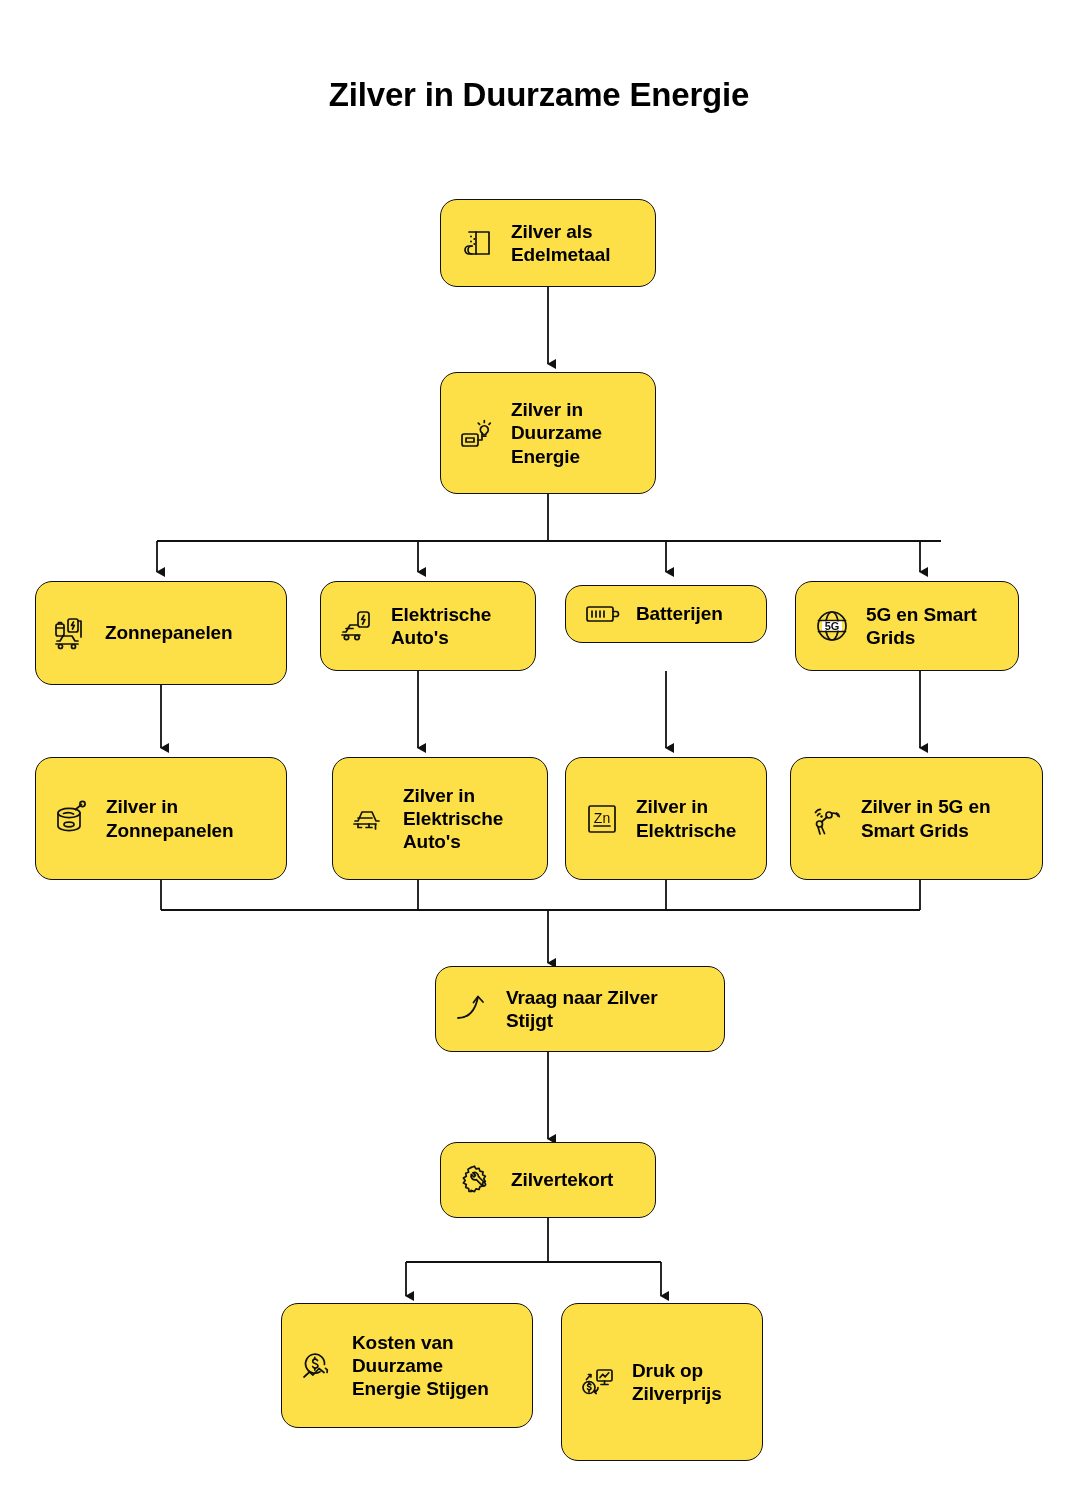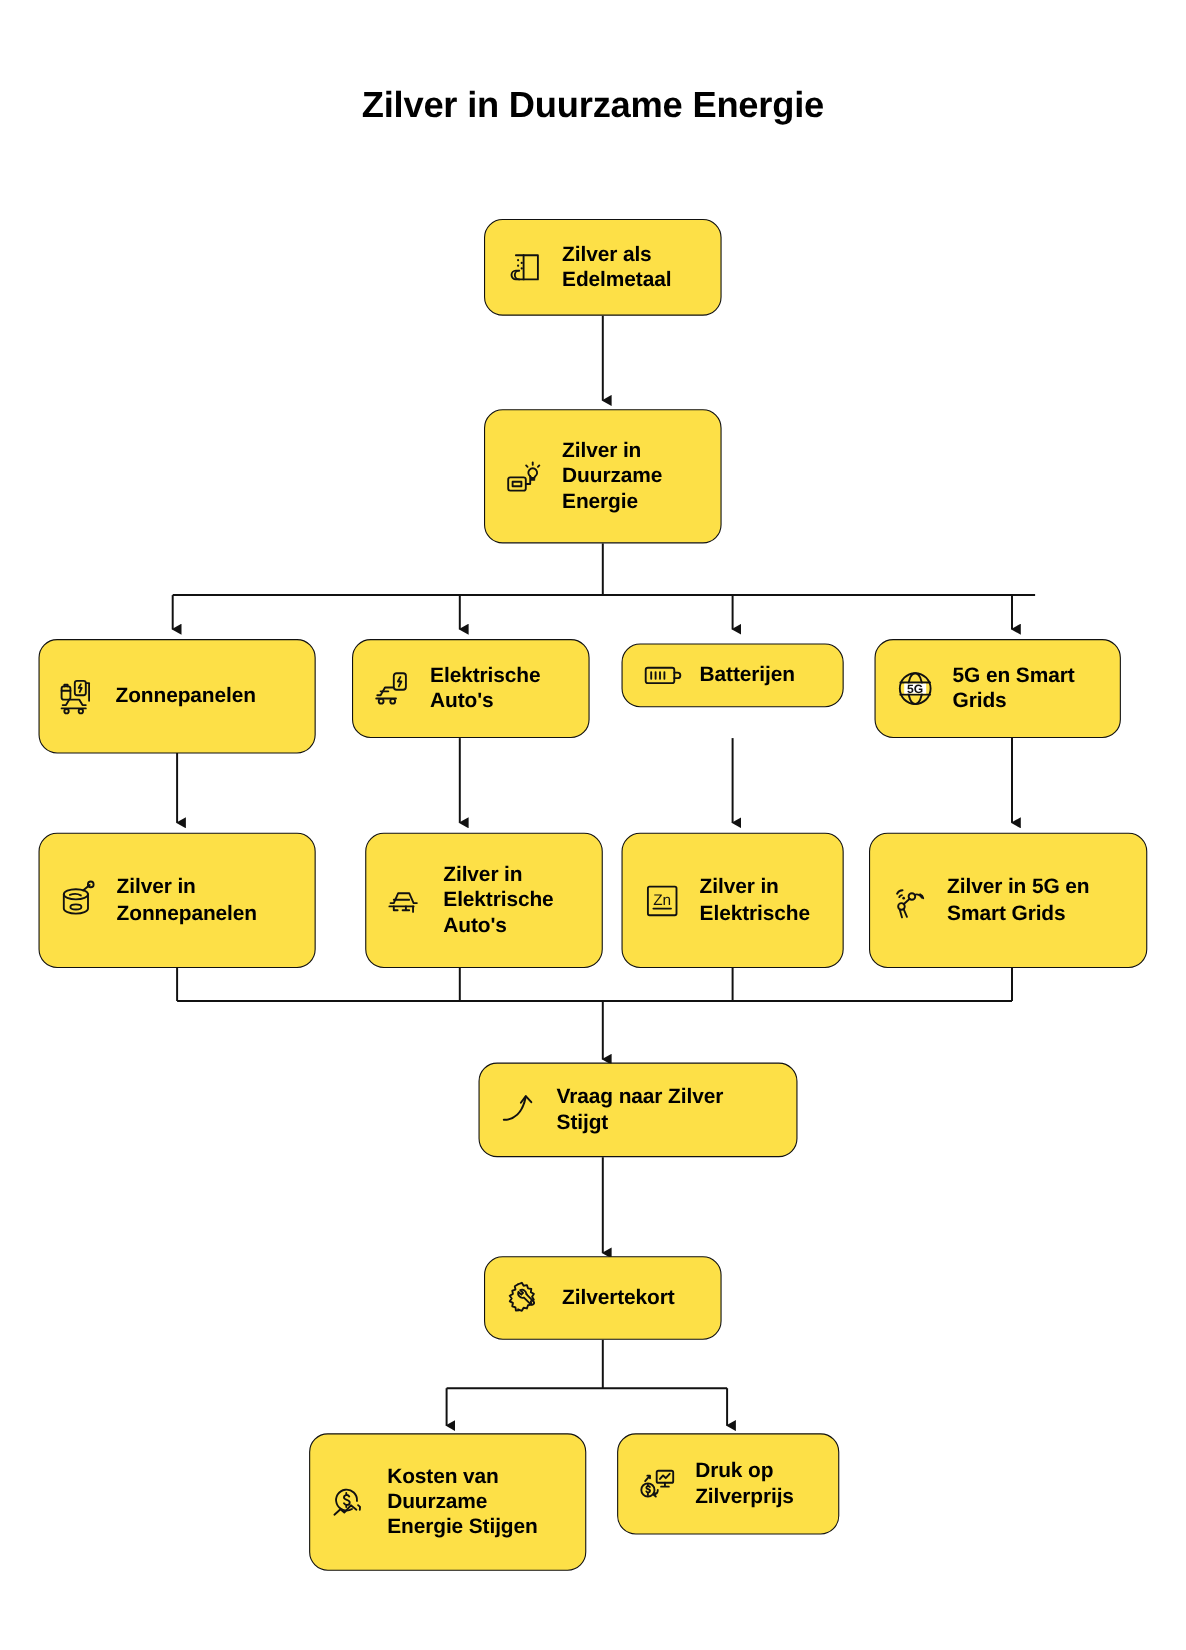--- a/index.html
+++ b/index.html
@@ -286,21 +286,21 @@
         <path d="M25.5 18.5a9.5 9.5 0 1 0-4.5 7.3"></path>
         <path d="M18.5 14.5c-.6-1-1.7-1.5-2.8-1.3-1.2.2-2 1.1-2 2.2 0 2.6 5.2 1.7 5.2 4.4 0 1.2-1 2.2-2.3 2.3-1.2.1-2.3-.5-2.9-1.5"></path>
         <path d="M15.8 11.3v1.8M15.8 22.2v1.9"></path>
         <path d="M5 31l5.5-5 3.5 3 6-6.5 5 4"></path>
         <path d="M26.5 22.3l1.8 1.6-.2 2.6"></path>
       </svg>
     </span>
     <span class="lbl">Kosten van Duurzame Energie Stijgen</span>
   </div>
 
-  <div class="node" style="left:561px; top:1303px; width:202px; height:92px;">
+  <div class="node" style="left:561px; top:1303px; width:202px; height:158px;">
     <span class="ico">
       <svg viewBox="0 0 40 40" fill="none" stroke="#111" stroke-width="1.7" stroke-linecap="round" stroke-linejoin="round">
         <rect x="18" y="8" width="15" height="11" rx="1.5"></rect>
         <path d="M21 15.5l2.8-3.2 2.4 2.5 3.6-4"></path>
         <path d="M25.5 19v3.5M22 22.5h7"></path>
         <circle cx="10" cy="25.5" r="6"></circle>
         <path d="M11.8 22.8c-.4-.6-1.1-.9-1.8-.8-.8.1-1.4.7-1.4 1.4 0 1.7 3.4 1.1 3.4 2.9 0 .8-.7 1.4-1.5 1.5-.8.1-1.5-.3-1.9-1"></path>
         <path d="M10 20.7v1.2M10 28.9v1.2"></path>
         <path d="M7.5 17.5l4-4.5"></path>
         <path d="M9.5 12.5h2.4v2.4"></path>

